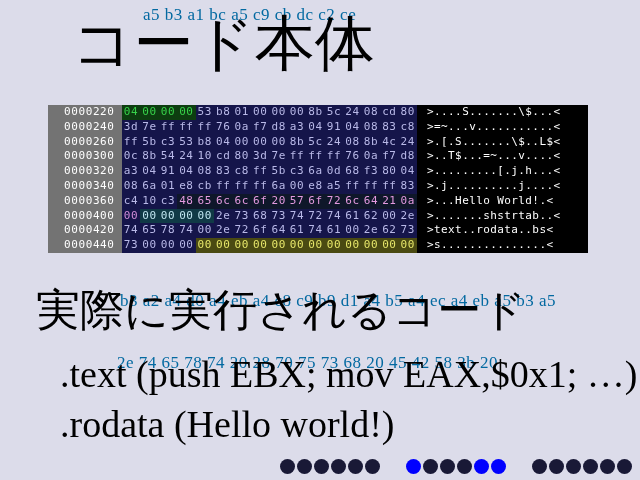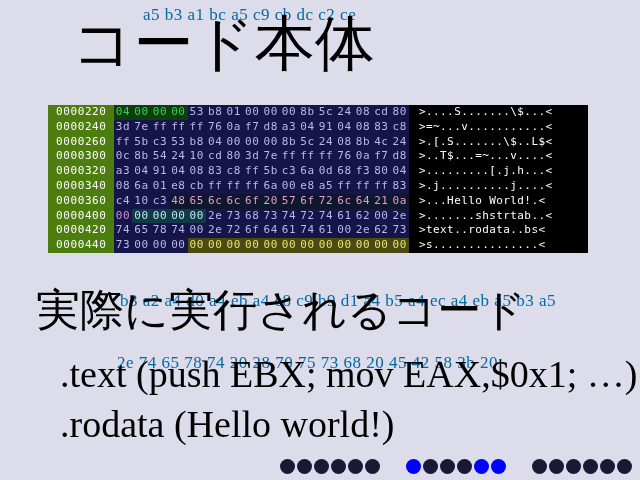--- a/index.html
+++ b/index.html
@@ -66,22 +66,22 @@
     box-sizing: border-box;
   }
   .hexrow {
     display: flex;
     height: 14.8px;
     align-items: stretch;
     white-space: pre;
   }
   .addr {
     color: #ffffff;
-    background: #4d7c0f;
-    padding-left: 8px;
+    background: #737373;
+    padding-left: 16px;
     letter-spacing: 0.6px;
     text-align: right;
   }
   .bytes {
     display: flex;
     background: #15154a;
     letter-spacing: 0.6px;
     text-align: center;
   }
   .byte {

